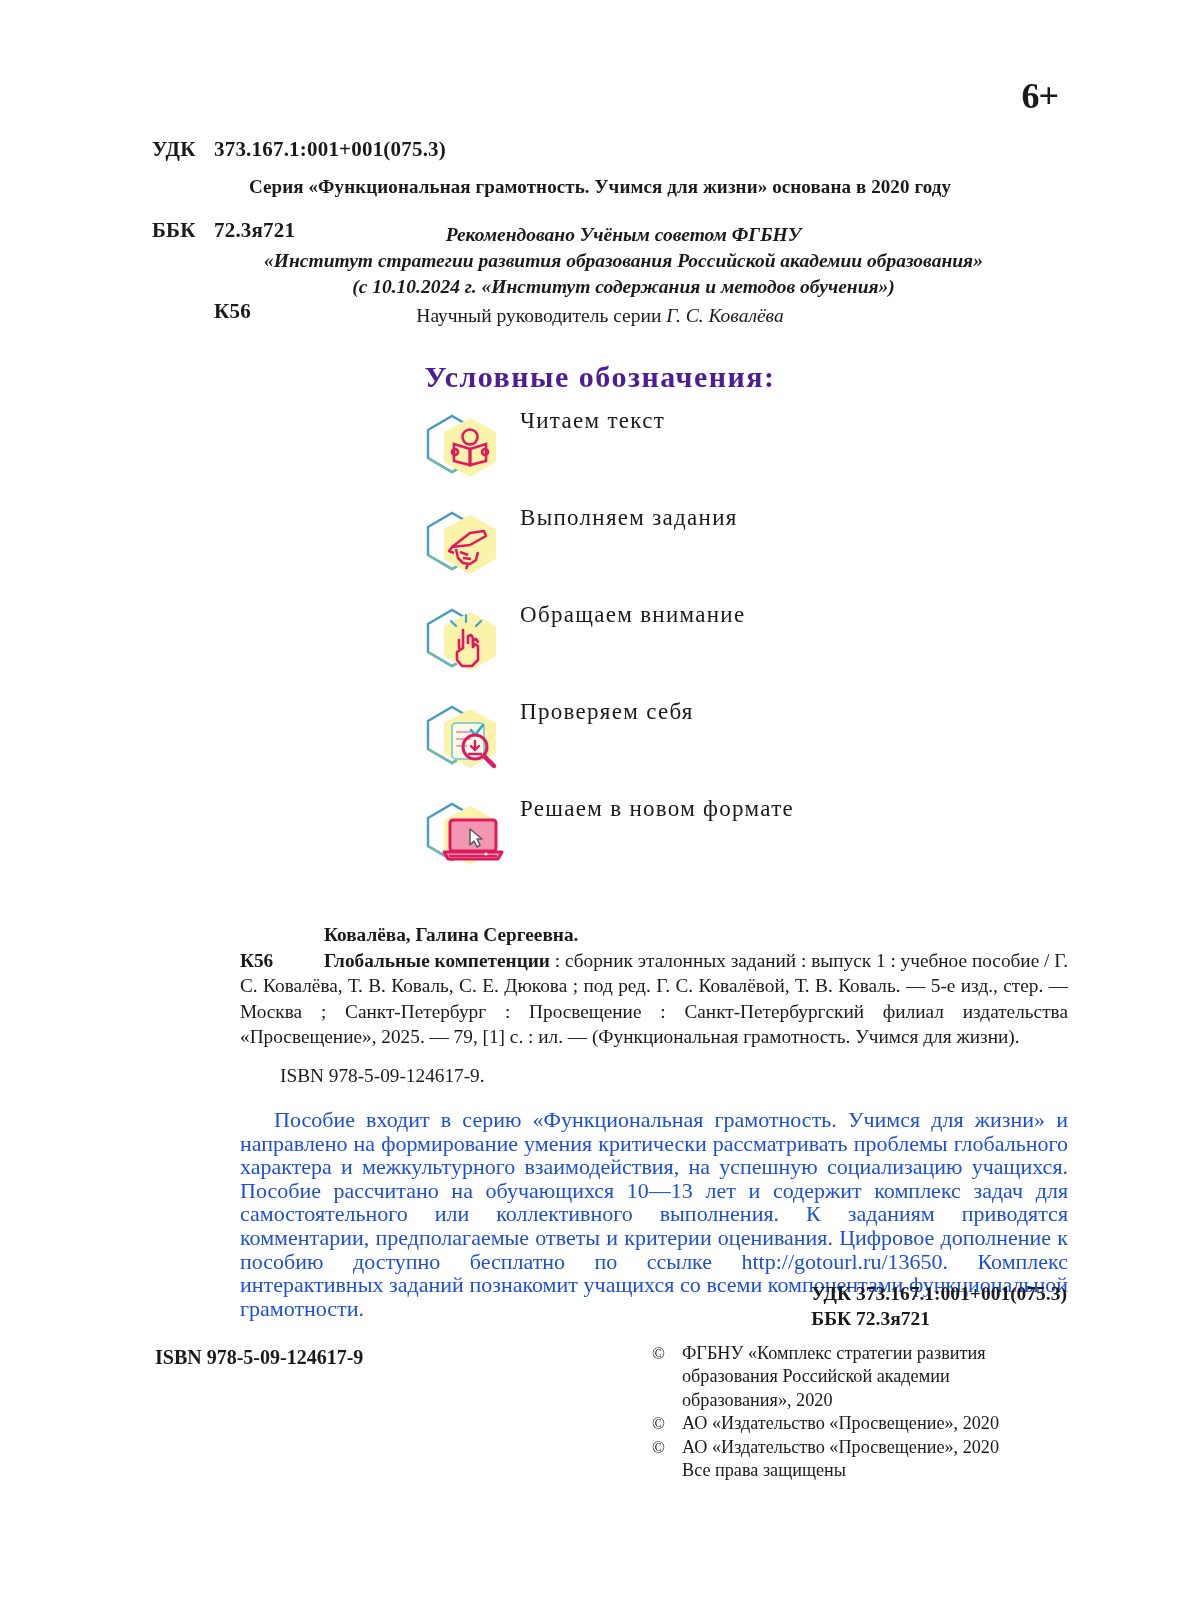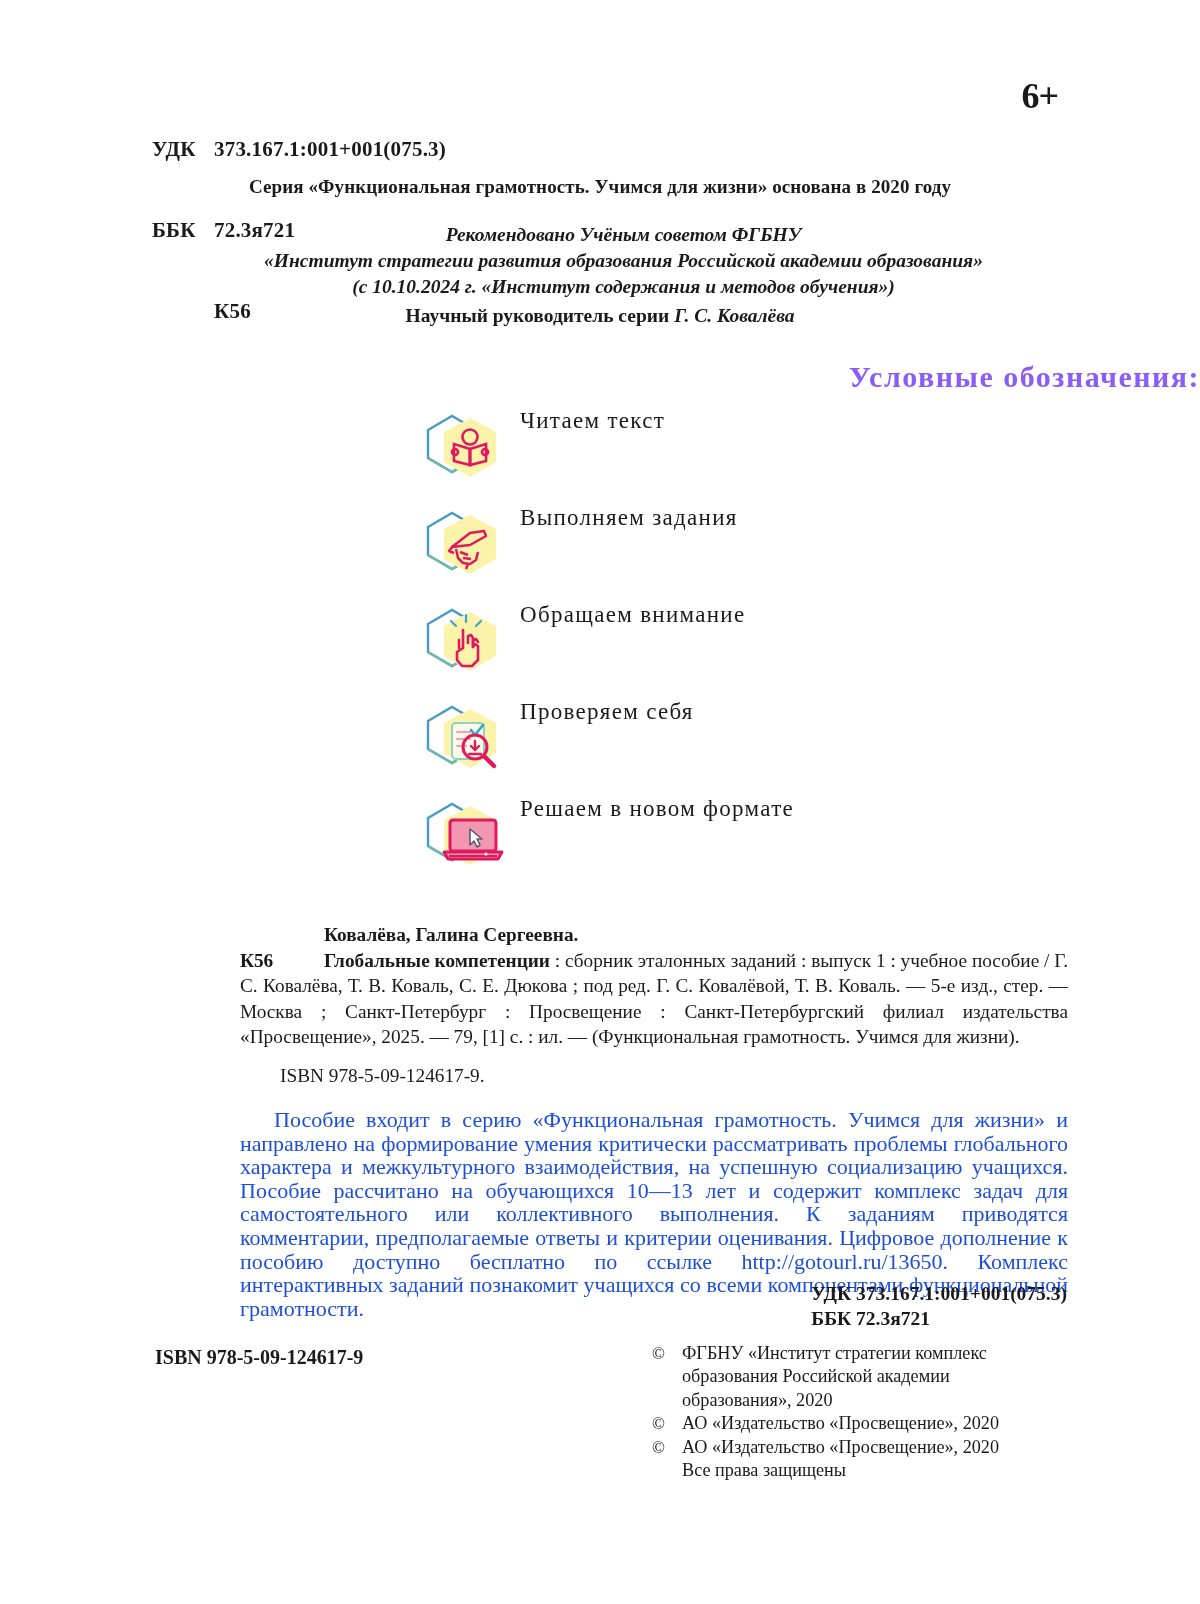--- a/index.html
+++ b/index.html
@@ -38,29 +38,29 @@
     letter-spacing:.1px;
   }
   .recommend{
     position:absolute;left:0;right:0;top:222px;
     text-align:center;font-style:italic;font-weight:bold;
     font-size:19.5px;line-height:26px;
   }
   .recommend div{white-space:nowrap;padding-left:47px;}
   .supervisor{
     position:absolute;left:0;right:0;top:305px;
-    text-align:center;font-size:19.5px;font-weight:bold;
+    text-align:center;font-size:19.5px;font-weight:normal;
   }
   .supervisor .ital{font-style:italic;}
 
   
   .legend-title{
     position:absolute;left:0;right:0;top:360px;
-    text-align:right;
-    color:#8b5cf6;
+    text-align:center;
+    color:#4c1d95;
     font-weight:bold;font-size:30px;
     letter-spacing:1.5px;
   }
   .legend{
     position:absolute;left:408px;top:408px;
     display:flex;flex-direction:column;
   }
   .legend-row{
     display:flex;align-items:flex-start;
     height:97px;
@@ -264,21 +264,21 @@
   <div class="udk-repeat">
     <span>УДК 373.167.1:001+001(075.3)</span>
     <span>ББК 72.3я721</span>
   </div>
 
   <div class="isbn-bottom">ISBN 978-5-09-124617-9</div>
 
   <div class="copyright">
     <div class="cp-item">
       <span class="cp-mark">©</span>
-      <span class="cp-line">ФГБНУ «Институт стратегии комплекс</span>
+      <span class="cp-line">ФГБНУ «Комплекс стратегии развития</span>
       <span class="cp-line">образования Российской академии</span>
       <span class="cp-line">образования», 2020</span>
     </div>
     <div class="cp-item">
       <span class="cp-mark">©</span>
       <span class="cp-line">АО «Издательство «Просвещение», 2020</span>
     </div>
     <div class="cp-item">
       <span class="cp-mark">©</span>
       <span class="cp-line">АО «Издательство «Просвещение», 2020</span>

